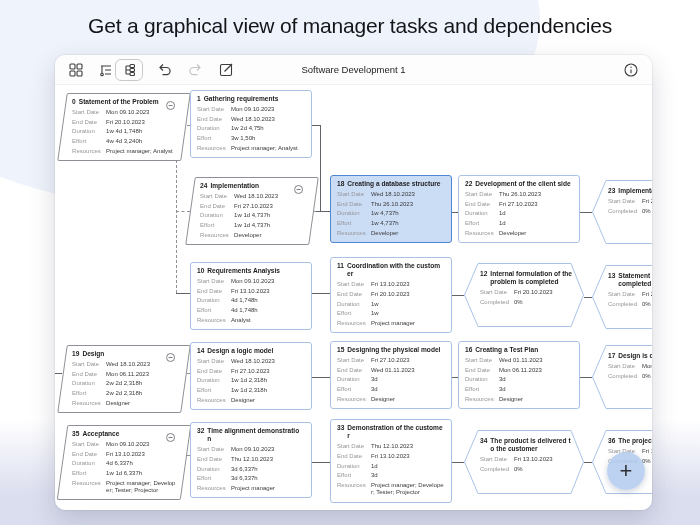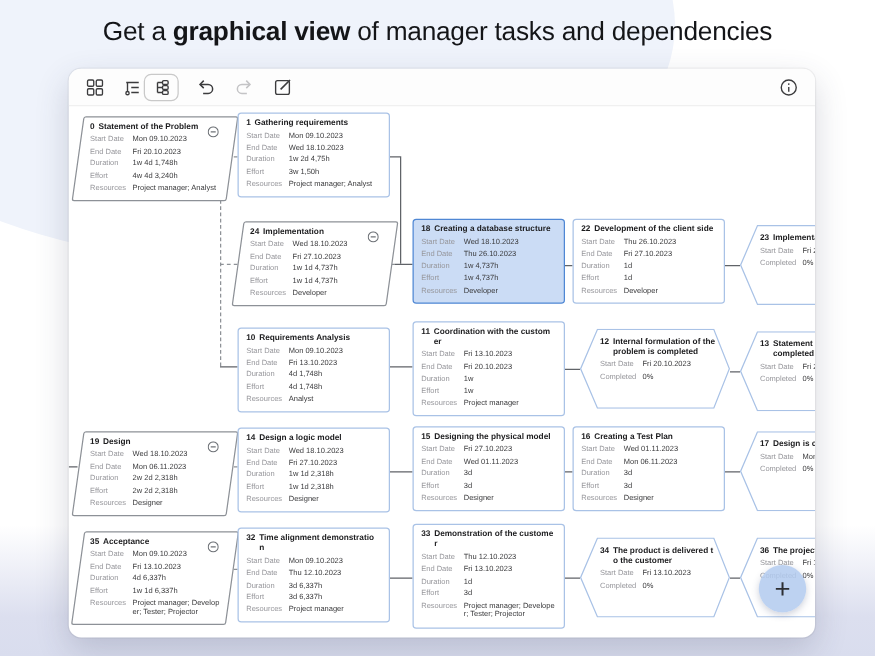--- a/index.html
+++ b/index.html
@@ -4,21 +4,21 @@
 <style>
   * { margin:0; padding:0; box-sizing:border-box; }
   html,body { width:700px; height:525px; }
   .page { position:relative; width:700px; height:525px; overflow:hidden;
           background:linear-gradient(180deg,#ffffff 0%,#ffffff 80%,#dcdfef 94%,#d9ddee 100%);
           font-family:"Liberation Sans", sans-serif; }
   .bg-blob { position:absolute; left:-150px; top:-170px; width:690px; height:380px;
              background:#eff3fb; border-radius:50%; }
   .headline { position:absolute; top:14px; left:0; width:100%; text-align:center;
               font-size:21px; color:#141518; font-weight:400; letter-spacing:-.2px; }
-  .headline b { font-weight:700; }
+  .headline b { font-weight:400; }
 
   .window { position:absolute; left:55px; top:55px; width:597px; height:455px;
             background:#ffffff; border-radius:10px; overflow:hidden;
             box-shadow:0 10px 26px rgba(55,60,90,.20), 0 0 0 1px rgba(0,0,0,.05); }
 
   .toolbar { position:absolute; top:0; left:0; right:0; height:30px; display:flex;
              align-items:center; padding:0 12px; background:#fdfdfd; border-bottom:1px solid #f0f0f0; }
   .tbtn { display:flex; align-items:center; justify-content:center; background:none; border:none;
           padding:2px; margin-right:12px; cursor:pointer; }
   .tbtn.boxed { border:1px solid #c9c9c9; border-radius:6px; padding:3px 6px; margin-left:-6px; }
@@ -105,20 +105,21 @@
           <path d="M9,1.5 L12,4.5 L9,7.5"></path>
             <path d="M11.8,4.5 H5.5 a3.6,3.6 0 0 0 0,7.2 H9.5"></path>
         </svg>
       </button>
       <button class="tbtn">
         <svg width="15" height="15" viewBox="0 0 15 15" fill="none" stroke="#3c3c3e" stroke-width="1.1">
           <rect x="1.5" y="2.5" width="11" height="11" rx="1.5"></rect>
             <path d="M5.5,9.5 L13,2" stroke-width="1.3"></path>
         </svg>
       </button>
+      <div class="tb-title">Software Development 1</div>
       <button class="tbtn tb-right" style="margin-right:0;">
         <svg width="14" height="14" viewBox="0 0 14 14" fill="none" stroke="#3c3c3e" stroke-width="1.1">
           <circle cx="7" cy="7" r="6"></circle>
             <circle cx="7" cy="4.2" r="0.7" fill="#3c3c3e" stroke="none"></circle>
             <path d="M7,6.5 V10.3"></path>
         </svg>
       </button>
     </div>
 
     <div class="canvas" id="canvas">

